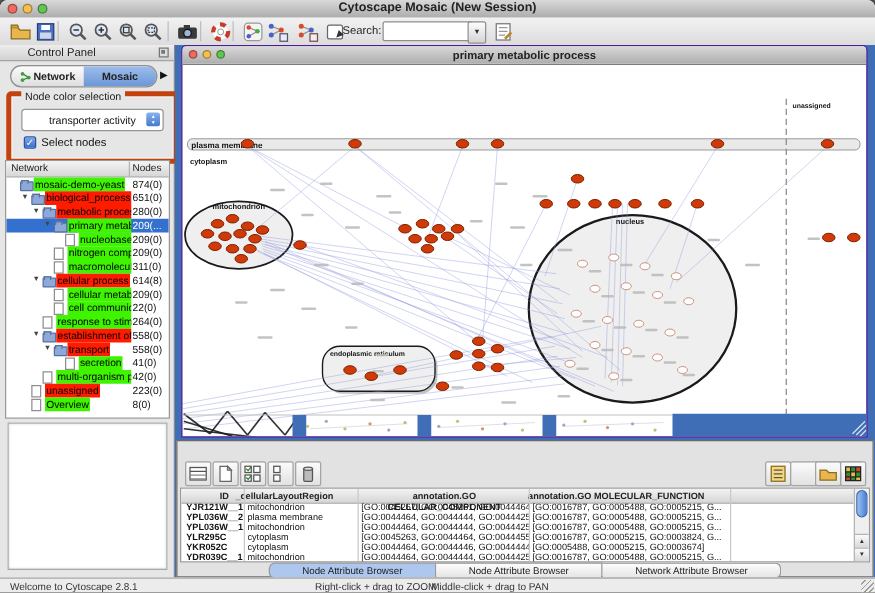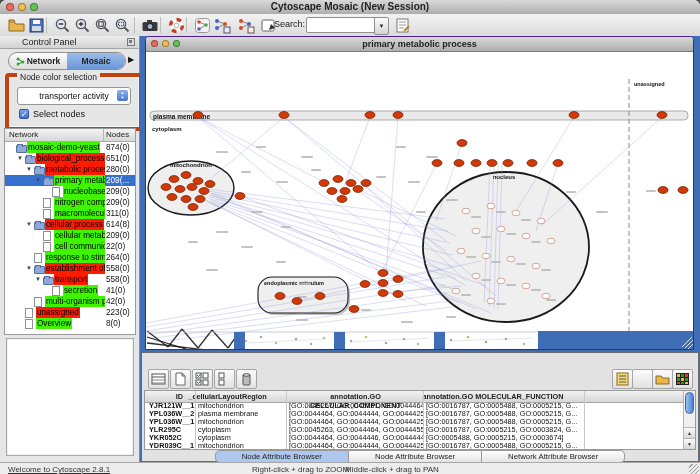--- a/index.html
+++ b/index.html
@@ -701,18 +701,18 @@
         </div>
       <div id="dp-tabs">
           <div class="dp-tab first active">Node Attribute Browser</div>
           <div class="dp-tab mid">Node Attribute Browser</div>
           <div class="dp-tab last">Network Attribute Browser</div>
         </div>
     </div>
   </div>
 
   <div class="abs" id="statusbar">
-    <span style="left:8px;text-decoration:underline;">Welcome to Cytoscape 2.8.1</span>
+    <span style="left:8px;">Welcome to Cytoscape 2.8.1</span>
     <span style="left:252px;">Right-click + drag to ZOOM</span>
     <span style="left:345px;">Middle-click + drag to PAN</span>
     <div id="grip"></div>
   </div>
 </div>
 
 </body></html>

